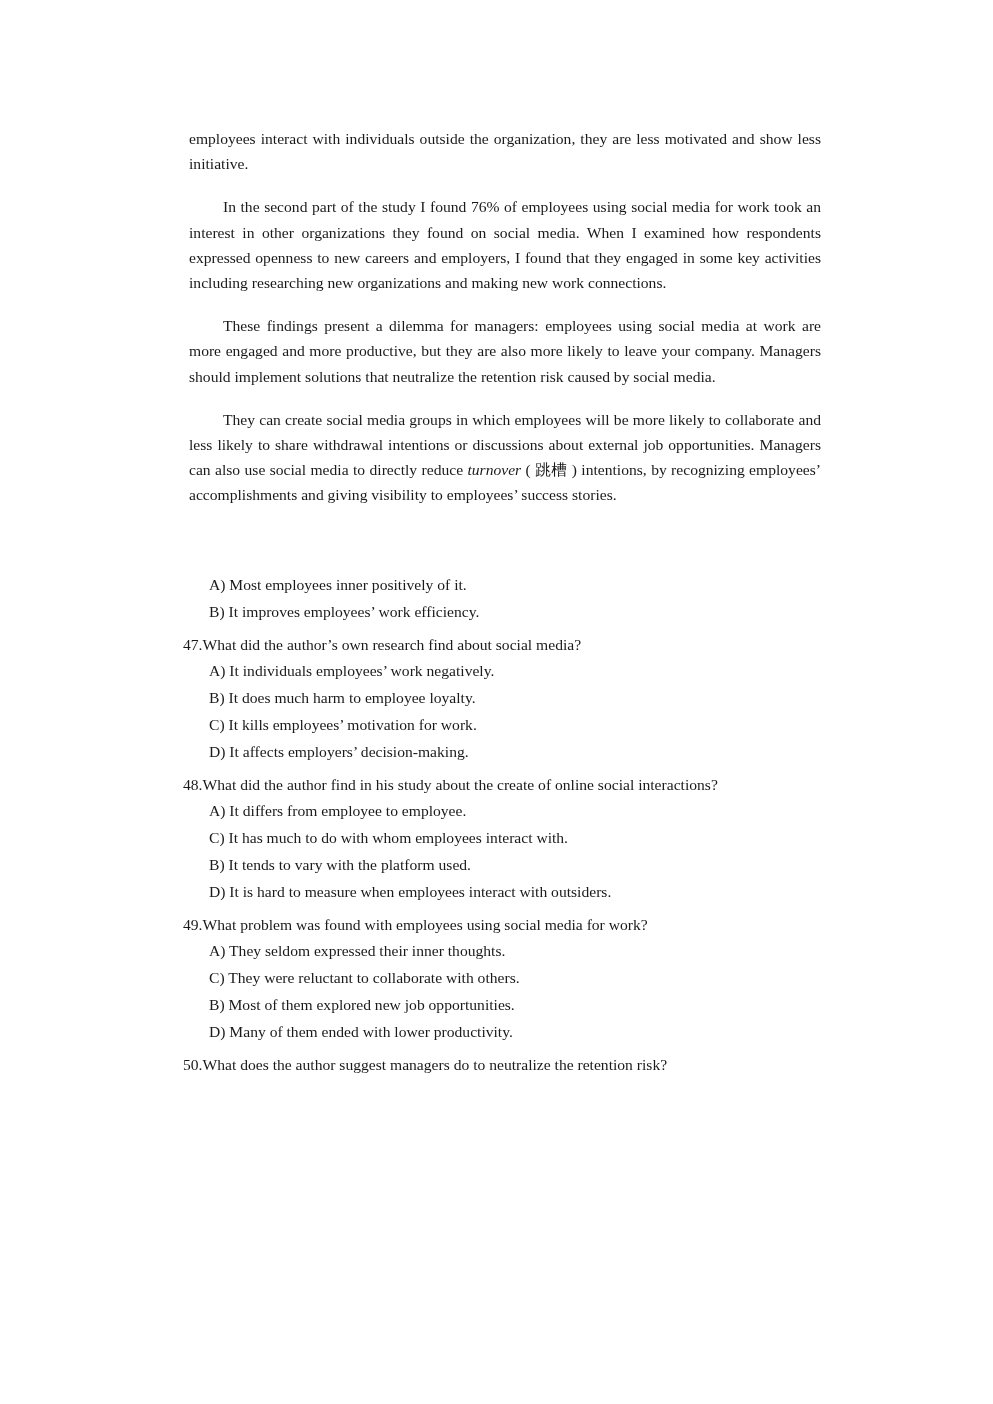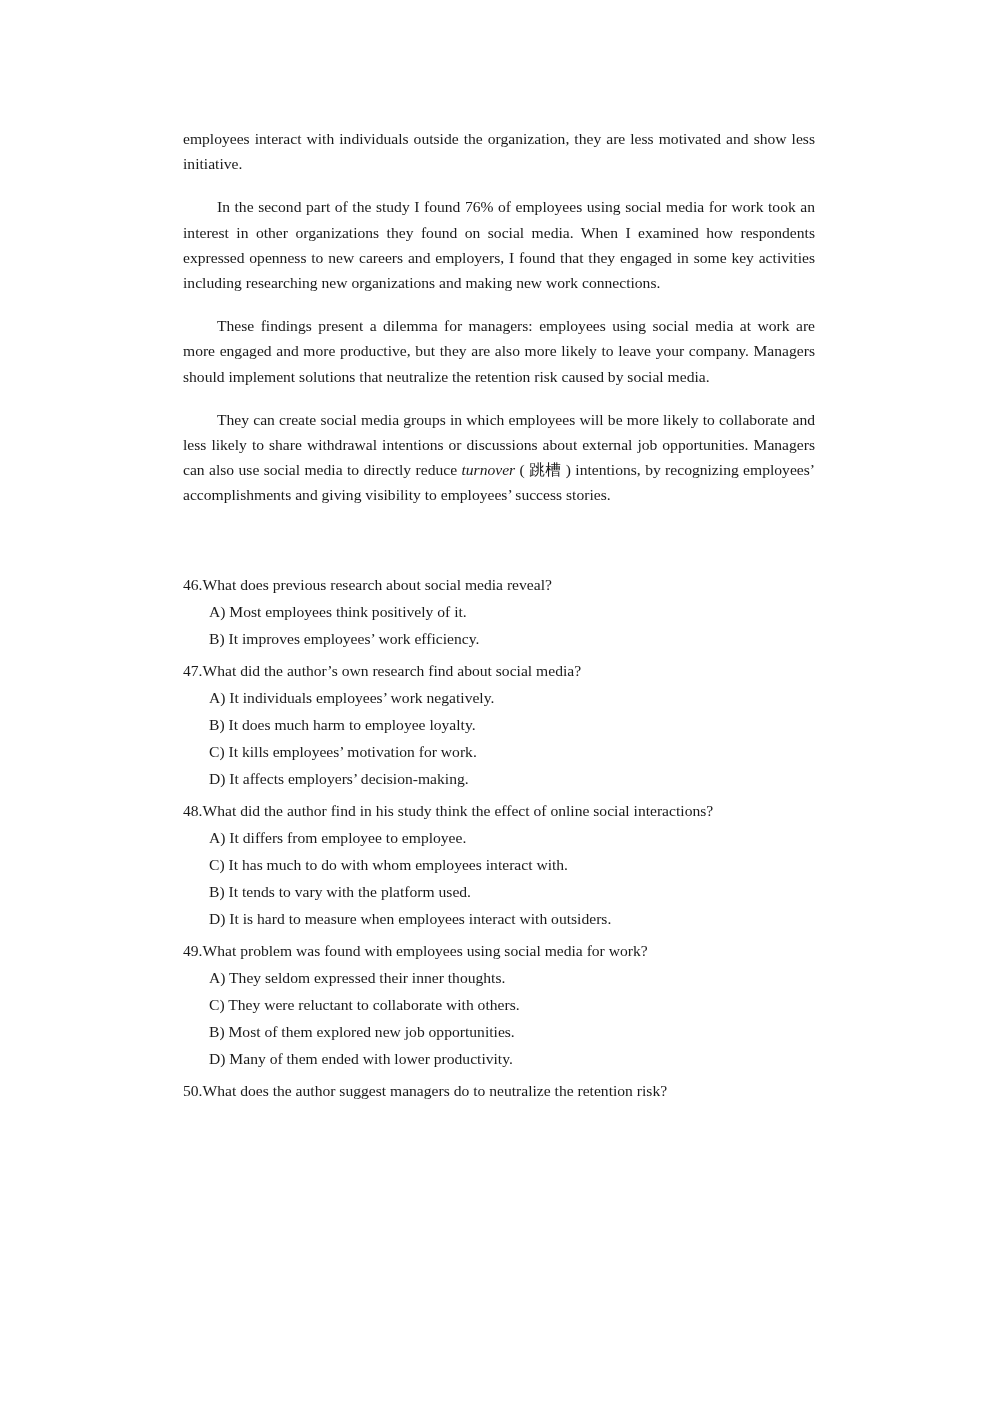--- a/index.html
+++ b/index.html
@@ -1,21 +1,21 @@
 <!DOCTYPE html>
 <html><head>
 <meta charset="utf-8">
 <style>
   html, body { margin: 0; padding: 0; background: #ffffff; }
   body {
     width: 993px; height: 1404px; position: relative; overflow: hidden;
     font-family: "Liberation Serif", "DejaVu Serif", serif;
     color: #1a1a1a;
   }
-  .page { position: absolute; left: 183px; top: 126px; width: 632px; }
+  .page { position: absolute; left: 189px; top: 126px; width: 632px; }
   .para {
     font-size: 15.6px; line-height: 25.2px; text-align: justify;
     margin: 0 0 6.5px 0;
   }
   .para.indent { text-indent: 34px; margin-top: 18px; }
   .para .it { font-style: italic; }
   .questions { position: absolute; left: 183px; top: 572px; width: 640px; }
   .q { margin: 0 0 6px 0; }
   .q-stem { font-size: 15.6px; line-height: 26.8px; white-space: nowrap; }
   .q-num { display: inline-block; }
@@ -26,33 +26,32 @@
 
 <div class="page">
   <p class="para">employees interact with individuals outside the organization, they are less motivated and show less initiative.</p>
   <p class="para indent">In the second part of the study I found 76% of employees using social media for work took an interest in other organizations they found on social media. When I examined how respondents expressed openness to new careers and employers, I found that they engaged in some key activities including researching new organizations and making new work connections.</p>
   <p class="para indent">These findings present a dilemma for managers: employees using social media at work are more engaged and more productive, but they are also more likely to leave your company. Managers should implement solutions that neutralize the retention risk caused by social media.</p>
   <p class="para indent"><span>They can create social media groups in which employees will be more likely to collaborate and less likely to share withdrawal intentions or discussions about external job opportunities. Managers can also use social media to directly reduce </span><span class="it">turnover</span><span> ( 跳槽 ) </span><span>intentions, by recognizing employees’ accomplishments and giving visibility to employees’ success stories.</span></p>
 </div>
 
 <div class="questions">
   <div class="q">
-    <div class="q-stem"><span class="q-num">46.</span><span>What does previous research about social media reveal?</span></div>
-    <div class="opt">A) Most employees think positively of it.</div>
+    <div class="opt">A) Most employees inner positively of it.</div>
     <div class="opt">B) It improves employees’ work efficiency.</div>
   </div>
   <div class="q">
     <div class="q-stem"><span class="q-num">47.</span><span>What did the author’s own research find about social media?</span></div>
     <div class="opt">A) It individuals employees’ work negatively.</div>
     <div class="opt">B) It does much harm to employee loyalty.</div>
     <div class="opt">C) It kills employees’ motivation for work.</div>
     <div class="opt">D) It affects employers’ decision-making.</div>
   </div>
   <div class="q">
-    <div class="q-stem"><span class="q-num">48.</span><span>What did the author find in his study think the effect of online social interactions?</span></div>
+    <div class="q-stem"><span class="q-num">48.</span><span>What did the author find in his study about the create of online social interactions?</span></div>
     <div class="opt">A) It differs from employee to employee.</div>
     <div class="opt">C) It has much to do with whom employees interact with.</div>
     <div class="opt">B) It tends to vary with the platform used.</div>
     <div class="opt">D) It is hard to measure when employees interact with outsiders.</div>
   </div>
   <div class="q">
     <div class="q-stem"><span class="q-num">49.</span><span>What problem was found with employees using social media for work?</span></div>
     <div class="opt">A) They seldom expressed their inner thoughts.</div>
     <div class="opt">C) They were reluctant to collaborate with others.</div>
     <div class="opt">B) Most of them explored new job opportunities.</div>

